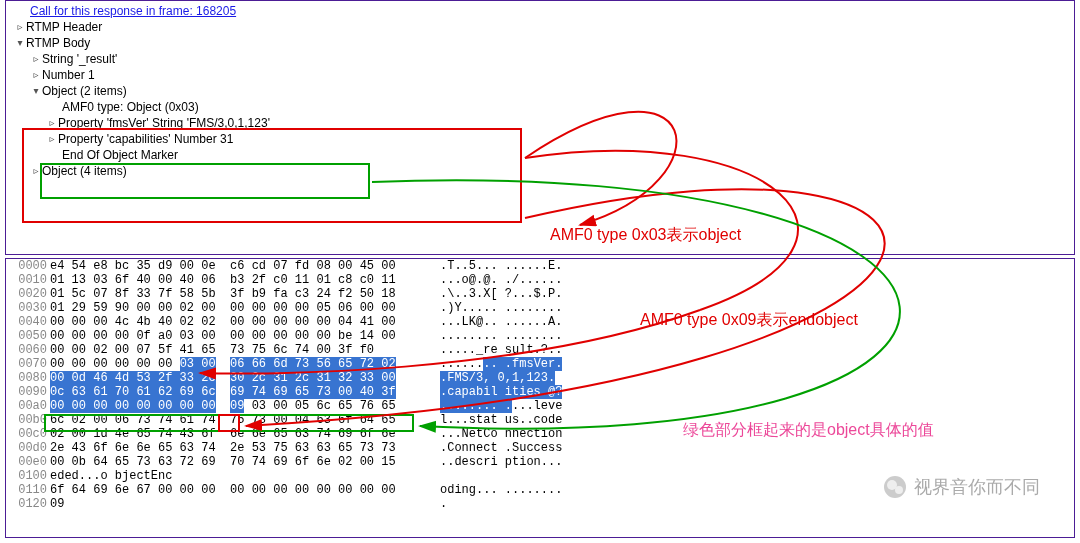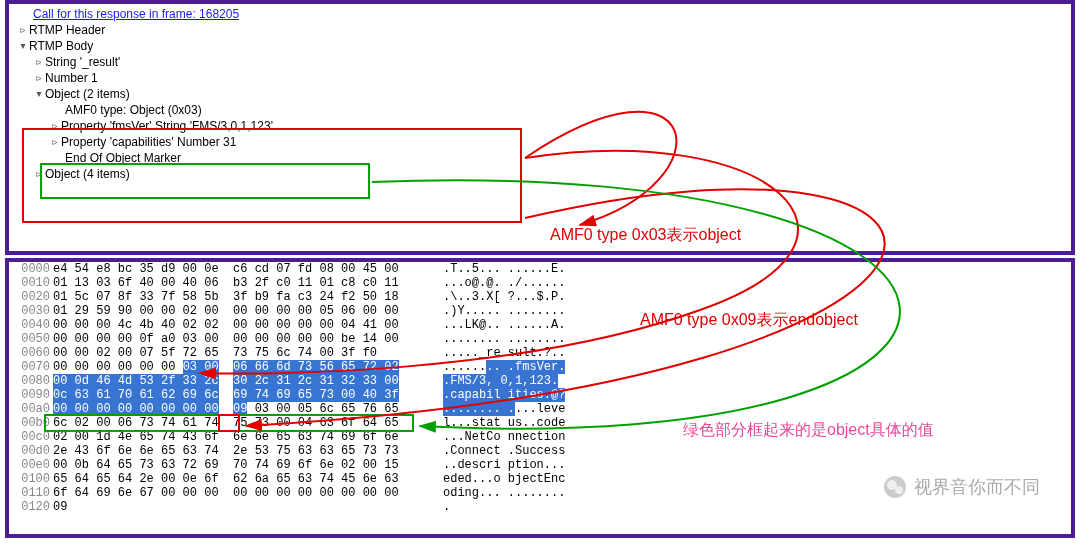--- a/index.html
+++ b/index.html
@@ -1,17 +1,17 @@
 <!DOCTYPE html>
 <html><head>
 <meta charset="utf-8">
 <style>
   * { box-sizing: border-box; margin: 0; padding: 0; }
   body { font-family: "Segoe UI", Tahoma, sans-serif; font-size: 12px; background: #fff; width: 1080px; height: 543px; overflow: hidden; position: relative; }
-  .pane { border: 4px solid #4c1d95; background: #fff; }
+  .pane { border: 1px solid #4c1d95; background: #fff; }
   .tree-pane { position: absolute; left: 5px; top: 0; width: 1070px; height: 255px; overflow: hidden; padding: 2px 0; }
   .tree-row { display: flex; align-items: center; height: 16px; line-height: 16px; white-space: nowrap; padding-left: 6px; }
   .exp { display: inline-block; width: 12px; text-align: center; color: #555; cursor: pointer; font-size: 10px; }
   .link { color: #1a1ae6; text-decoration: underline; }
   .hex-pane { position: absolute; left: 5px; top: 258px; width: 1070px; height: 280px; overflow: hidden; background: #fff; font-family: Consolas, "Courier New", monospace; font-size: 12px; }
   .hex-row { display: flex; align-items: center; height: 14px; line-height: 14px; white-space: pre; }
   .offset { width: 44px; color: #888; text-align: right; padding-right: 3px; }
   .bytes { width: 390px; letter-spacing: 0; }
   .ascii { width: 150px; color: #000; }
   .sel { background: #3874d1; color: #fff; }
@@ -77,30 +77,30 @@
 <div class="greenbox" style="left:40px; top:163px; width:330px; height:36px"></div>
 
 <div class="pane hex-pane">
   <div id="hex-body">
       <div class="hex-row"><span class="offset">0000</span><span class="bytes">e4 54 e8 bc 35 d9 00 0e  c6 cd 07 fd 08 00 45 00</span><span class="ascii">.T..5... ......E.</span></div>
       <div class="hex-row"><span class="offset">0010</span><span class="bytes">01 13 03 6f 40 00 40 06  b3 2f c0 11 01 c8 c0 11</span><span class="ascii">...o@.@. ./......</span></div>
       <div class="hex-row"><span class="offset">0020</span><span class="bytes">01 5c 07 8f 33 7f 58 5b  3f b9 fa c3 24 f2 50 18</span><span class="ascii">.\..3.X[ ?...$.P.</span></div>
       <div class="hex-row"><span class="offset">0030</span><span class="bytes">01 29 59 90 00 00 02 00  00 00 00 00 05 06 00 00</span><span class="ascii">.)Y..... ........</span></div>
       <div class="hex-row"><span class="offset">0040</span><span class="bytes">00 00 00 4c 4b 40 02 02  00 00 00 00 00 04 41 00</span><span class="ascii">...LK@.. ......A.</span></div>
       <div class="hex-row"><span class="offset">0050</span><span class="bytes">00 00 00 00 0f a0 03 00  00 00 00 00 00 be 14 00</span><span class="ascii">........ ........</span></div>
-      <div class="hex-row"><span class="offset">0060</span><span class="bytes">00 00 02 00 07 5f 72 65  73 75 6c 74 00 3f f0</span><span class="ascii">....._re sult.?..</span></div>
+      <div class="hex-row"><span class="offset">0060</span><span class="bytes">00 00 02 00 07 5f 41 65  73 75 6c 74 00 3f f0</span><span class="ascii">....._re sult.?..</span></div>
       <div class="hex-row"><span class="offset">0070</span><span class="bytes">00 00 00 00 00 00 <span class="sel">03 00</span>  <span class="sel">06 66 6d 73 56 65 72 02</span></span><span class="ascii">......<span class="sel">.. .fmsVer.</span></span></div>
       <div class="hex-row"><span class="offset">0080</span><span class="bytes"><span class="sel">00 0d 46 4d 53 2f 33 2c</span>  <span class="sel">30 2c 31 2c 31 32 33 00</span></span><span class="ascii"><span class="sel">.FMS/3, 0,1,123.</span></span></div>
       <div class="hex-row"><span class="offset">0090</span><span class="bytes"><span class="sel">0c 63 61 70 61 62 69 6c</span>  <span class="sel">69 74 69 65 73 00 40 3f</span></span><span class="ascii"><span class="sel">.capabil ities.@?</span></span></div>
       <div class="hex-row"><span class="offset">00a0</span><span class="bytes"><span class="sel">00 00 00 00 00 00 00 00</span>  <span class="sel">09</span> 03 00 05 6c 65 76 65</span><span class="ascii"><span class="sel">........ .</span>...leve</span></div>
       <div class="hex-row"><span class="offset">00b0</span><span class="bytes">6c 02 00 06 73 74 61 74  75 73 00 04 63 6f 64 65</span><span class="ascii">l...stat us..code</span></div>
       <div class="hex-row"><span class="offset">00c0</span><span class="bytes">02 00 1d 4e 65 74 43 6f  6e 6e 65 63 74 69 6f 6e</span><span class="ascii">...NetCo nnection</span></div>
       <div class="hex-row"><span class="offset">00d0</span><span class="bytes">2e 43 6f 6e 6e 65 63 74  2e 53 75 63 63 65 73 73</span><span class="ascii">.Connect .Success</span></div>
       <div class="hex-row"><span class="offset">00e0</span><span class="bytes">00 0b 64 65 73 63 72 69  70 74 69 6f 6e 02 00 15</span><span class="ascii">..descri ption...</span></div>
-      <div class="hex-row"><span class="offset">0100</span><span class="bytes">65 64 65 64 2e 00 0e 6f  62 6a 65 63 74 45 6e 63</span><span class="ascii">eded...o bjectEnc</span></div>
+      <div class="hex-row"><span class="offset">0100</span><span class="ascii">eded...o bjectEnc</span></div>
       <div class="hex-row"><span class="offset">0110</span><span class="bytes">6f 64 69 6e 67 00 00 00  00 00 00 00 00 00 00 00</span><span class="ascii">oding... ........</span></div>
       <div class="hex-row"><span class="offset">0120</span><span class="bytes">09  </span><span class="ascii">.</span></div>
     </div>
 </div>
 
 <div class="greenbox" style="left:44px; top:414px; width:370px; height:18px"></div>
 <div class="redbox" style="left:218px; top:414px; width:22px; height:18px"></div>
 
 <svg class="overlay">
   <defs>

